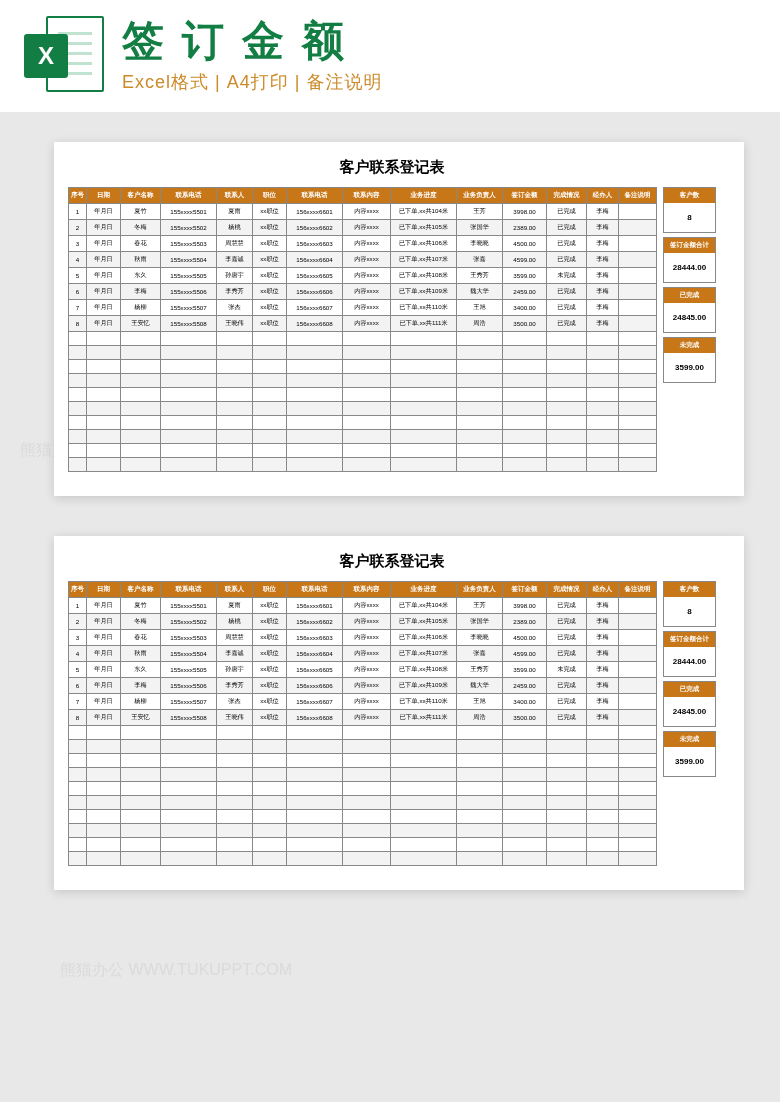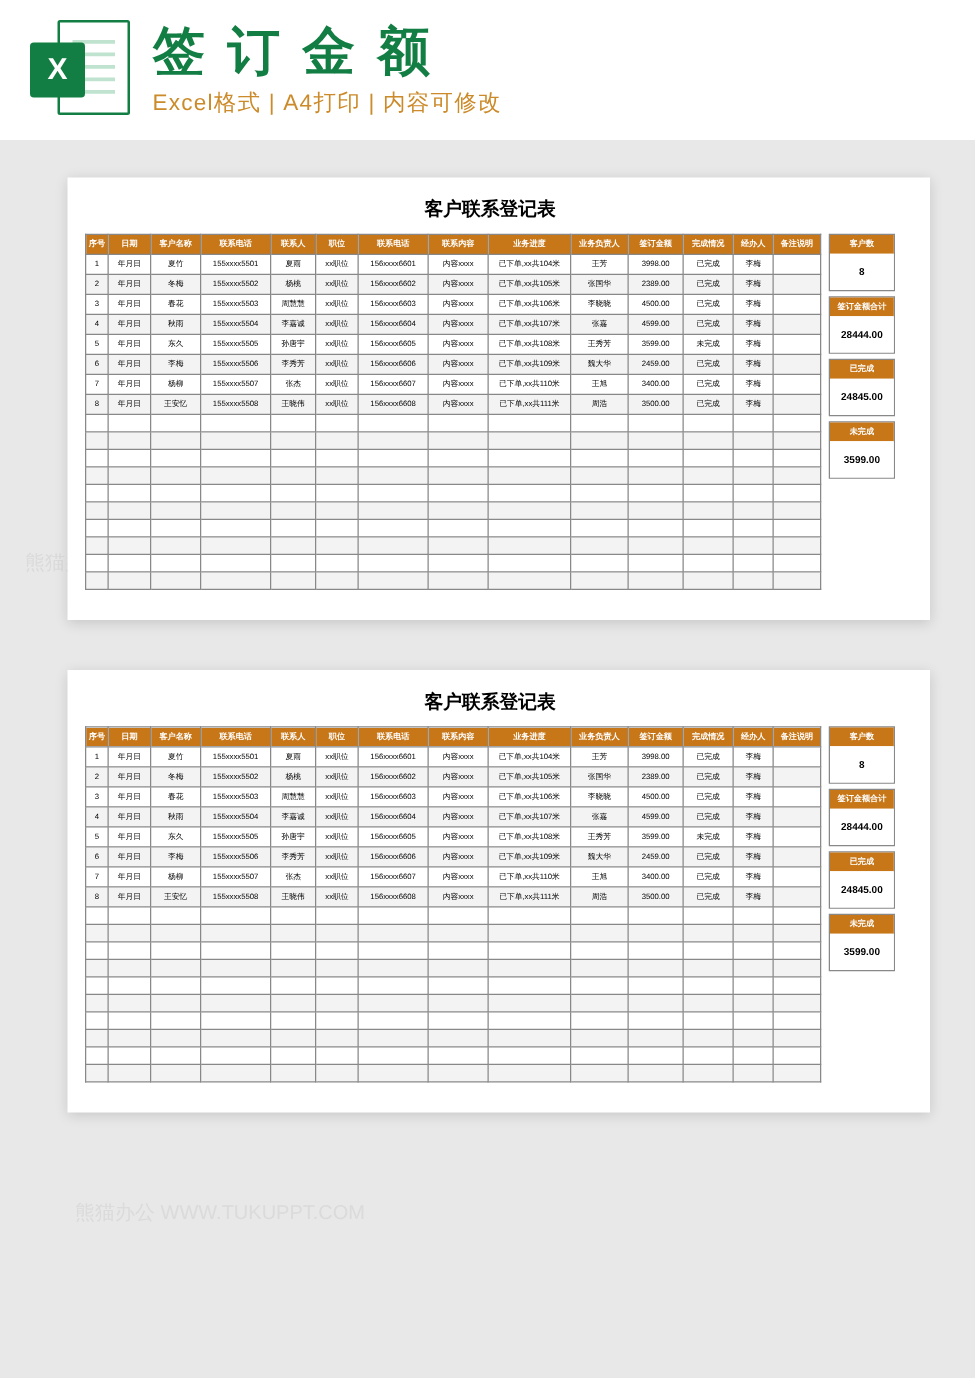--- a/index.html
+++ b/index.html
@@ -158,21 +158,21 @@
 <div class="watermark" style="left:60px; top:960px;">熊猫办公 WWW.TUKUPPT.COM</div>
 <div class="watermark" style="left:440px; top:760px;">熊猫办公 WWW.TUKUPPT.COM</div>
 
 <div class="header">
   <div class="excel-icon">
     <div class="excel-page"></div>
     <div class="excel-badge">X</div>
   </div>
   <div class="header-text">
     <div class="title">签订金额</div>
-    <div class="subtitle">Excel格式 | A4打印 | 内容可修改</div>
+    <div class="subtitle">Excel格式 | A4打印 | 备注说明</div>
   </div>
 </div>
 
 <div class="page-area">
   <div class="sheet">
       <div class="sheet-title">客户联系登记表</div>
       <div class="sheet-body">
         <table class="main">
           <colgroup>
             <col class="col-seq">

